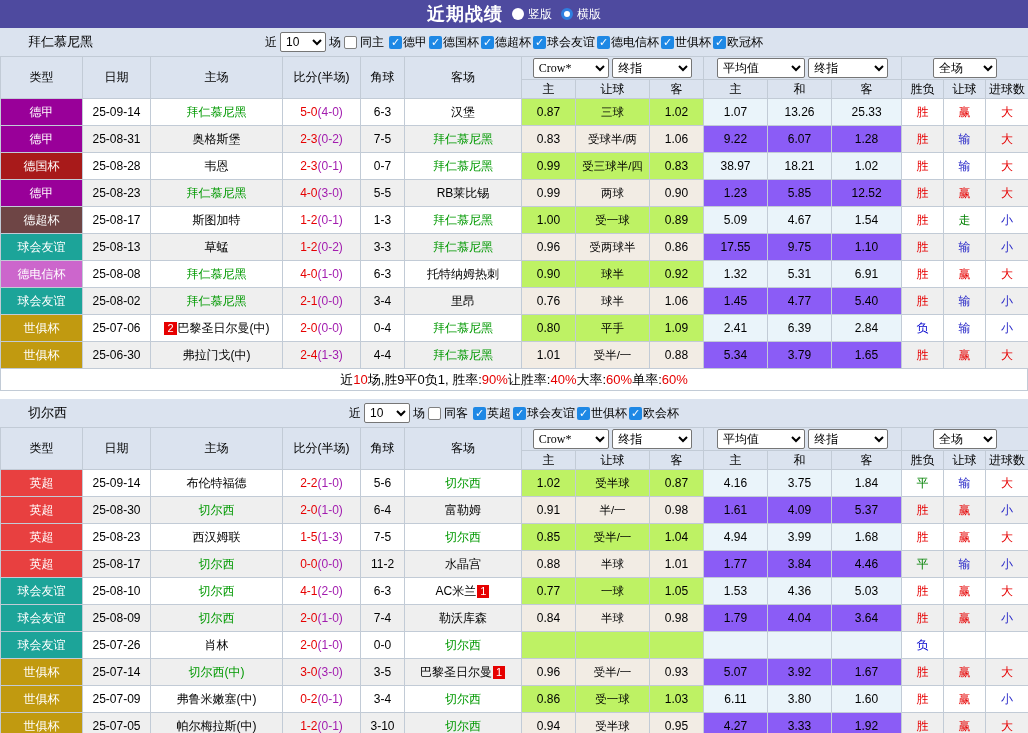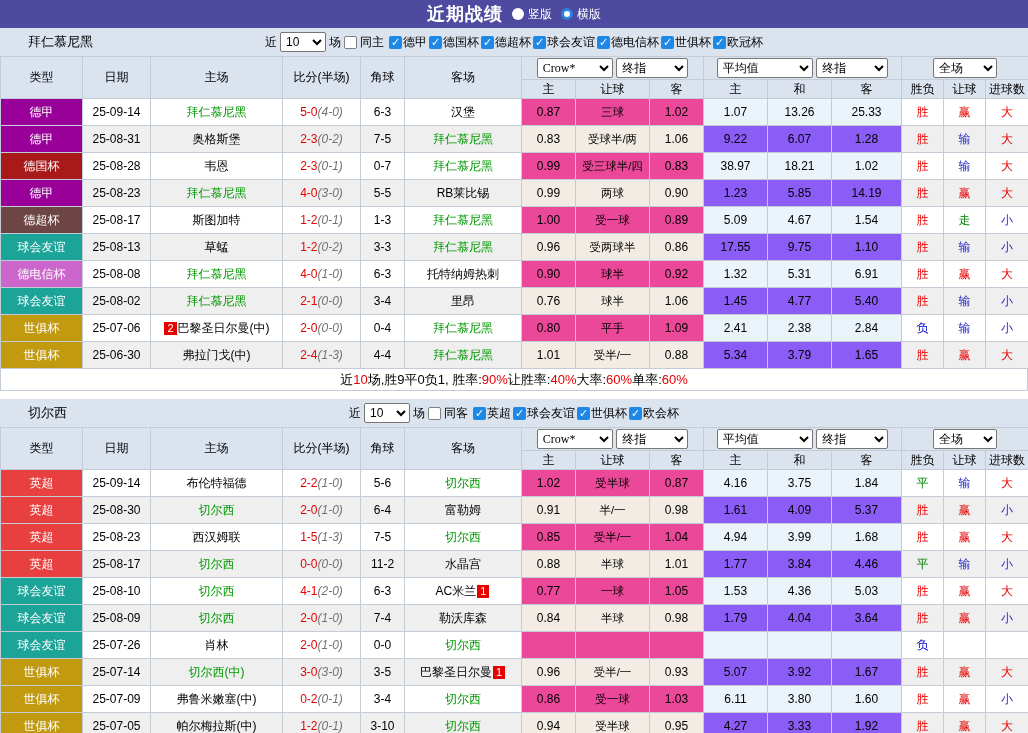--- a/index.html
+++ b/index.html
@@ -9,45 +9,45 @@
   .radio{display:inline-block;width:12px;height:12px;border-radius:50%;background:#fff;vertical-align:-2px;box-sizing:border-box;}
   .radio.sel{border:3px solid #2F7FE0;}
   .radio-label{font-size:12px;color:#fff;}
   .radio-group{display:flex;align-items:center;gap:4px;}
   .filter-row{height:28px;background:#DBE3EF;position:relative;display:flex;align-items:center;justify-content:center;}
   .team-name{position:absolute;left:28px;font-size:13px;color:#000;}
   .filter-controls{display:flex;align-items:center;gap:3px;}
   select{height:20px;font-size:12px;font-family:inherit;border:1px solid #767676;background:#fff;border-radius:2px;padding:0 1px;vertical-align:middle;}
   .sel-count{width:46px;}
   .sel-crow{width:76px;font-family:Liberation Serif, serif;}
-  .sel-fin{width:72px;}
-  .sel-avg{width:96px;}
+  .sel-fin{width:80px;}
+  .sel-avg{width:88px;}
   .sel-scope{width:64px;}
   .checkbox{display:inline-block;width:13px;height:13px;border-radius:2px;box-sizing:border-box;vertical-align:-2px;}
   .checkbox.checked{background:#1E88E5;color:#fff;font-size:11px;line-height:13px;text-align:center;font-weight:bold;}
   .checkbox.unchecked{background:#fff;border:1px solid #808080;}
   .chk-item{display:inline-flex;align-items:center;gap:1px;margin-left:2px;}
   table{border-collapse:collapse;table-layout:fixed;width:1028px;}
   th,td{border:1px solid #C2CBD6;text-align:center;padding:0;overflow:hidden;white-space:nowrap;}
   thead th{background:#DBE3EF;font-weight:normal;font-size:12px;}
   thead tr.hr1 th{height:22px;}
   thead tr.hr2 th{height:18px;}
   tbody td{height:26px;background:#fff;}
   tbody tr.even td{background:#EFEFEF;}
-  tbody td.c-crow{background:#ec4899;}
+  tbody td.c-crow{background:#bef264;}
   tbody tr.even td.c-crow{background:#F2ECE4;}
   tbody td.c-avg{background:#EAF4FA;}
   tbody tr.even td.c-avg{background:#8b5cf6;}
   td.league-cell{color:#fff;font-size:12px;}
   .t-self{color:#009900;}
   .t-other{color:#000;}
   .team-link{cursor:pointer;}
   .num-badge{display:inline-block;background:#E60000;color:#fff;font-size:11px;line-height:13px;padding:0 3px;margin:0 1px;}
   .score-main{color:#E60000;}
-  .score-half{color:#737373;font-style:italic;}
+  .score-half{color:#a21caf;}
   td.hd-cell{font-size:11.5px;}
   .summary-row{height:21px;border:1px solid #C2CBD6;border-top:none;display:flex;align-items:center;justify-content:center;font-size:13px;background:#fff;}
   .summary-row .red{color:#E60000;}
   .spacer{height:8px;background:#fff;}
 </style>
 </head>
 <body>
 
 <div class="topbar">
   <span class="title">近期战绩</span>
@@ -201,21 +201,21 @@
           <td>25-08-23</td>
           <td><span class="team-link t-self">拜仁慕尼黑</span></td>
           <td><span class="score-main">4-0</span><span class="score-half">(3-0)</span></td>
           <td>5-5</td>
           <td><span class="team-link t-other">RB莱比锡</span></td>
           <td class="c-crow">0.99</td>
           <td class="c-crow hd-cell">两球</td>
           <td class="c-crow">0.90</td>
           <td class="c-avg">1.23</td>
           <td class="c-avg">5.85</td>
-          <td class="c-avg">14.19</td>
+          <td class="c-avg">12.52</td>
           <td style="color: rgb(230, 0, 0);">胜</td>
           <td style="color: rgb(230, 0, 0);">赢</td>
           <td style="color: rgb(230, 0, 0);">大</td>
         </tr>
         <tr>
           <td class="league-cell" style="background: rgb(110, 69, 69);">德超杯</td>
           <td>25-08-17</td>
           <td><span class="team-link t-other">斯图加特</span></td>
           <td><span class="score-main">1-2</span><span class="score-half">(0-1)</span></td>
           <td>1-3</td>
@@ -285,21 +285,21 @@
           <td class="league-cell" style="background: rgb(193, 154, 16);">世俱杯</td>
           <td>25-07-06</td>
           <td><span class="num-badge">2</span><span class="team-link t-other">巴黎圣日尔曼(中)</span></td>
           <td><span class="score-main">2-0</span><span class="score-half">(0-0)</span></td>
           <td>0-4</td>
           <td><span class="team-link t-self">拜仁慕尼黑</span></td>
           <td class="c-crow">0.80</td>
           <td class="c-crow hd-cell">平手</td>
           <td class="c-crow">1.09</td>
           <td class="c-avg">2.41</td>
-          <td class="c-avg">2.38</td>
+          <td class="c-avg">6.39</td>
           <td class="c-avg">2.84</td>
           <td style="color: rgb(0, 0, 204);">负</td>
           <td style="color: rgb(40, 40, 200);">输</td>
           <td style="color: rgb(40, 40, 200);">小</td>
         </tr>
         <tr class="even">
           <td class="league-cell" style="background: rgb(193, 154, 16);">世俱杯</td>
           <td>25-06-30</td>
           <td><span class="team-link t-other">弗拉门戈(中)</span></td>
           <td><span class="score-main">2-4</span><span class="score-half">(1-3)</span></td>

